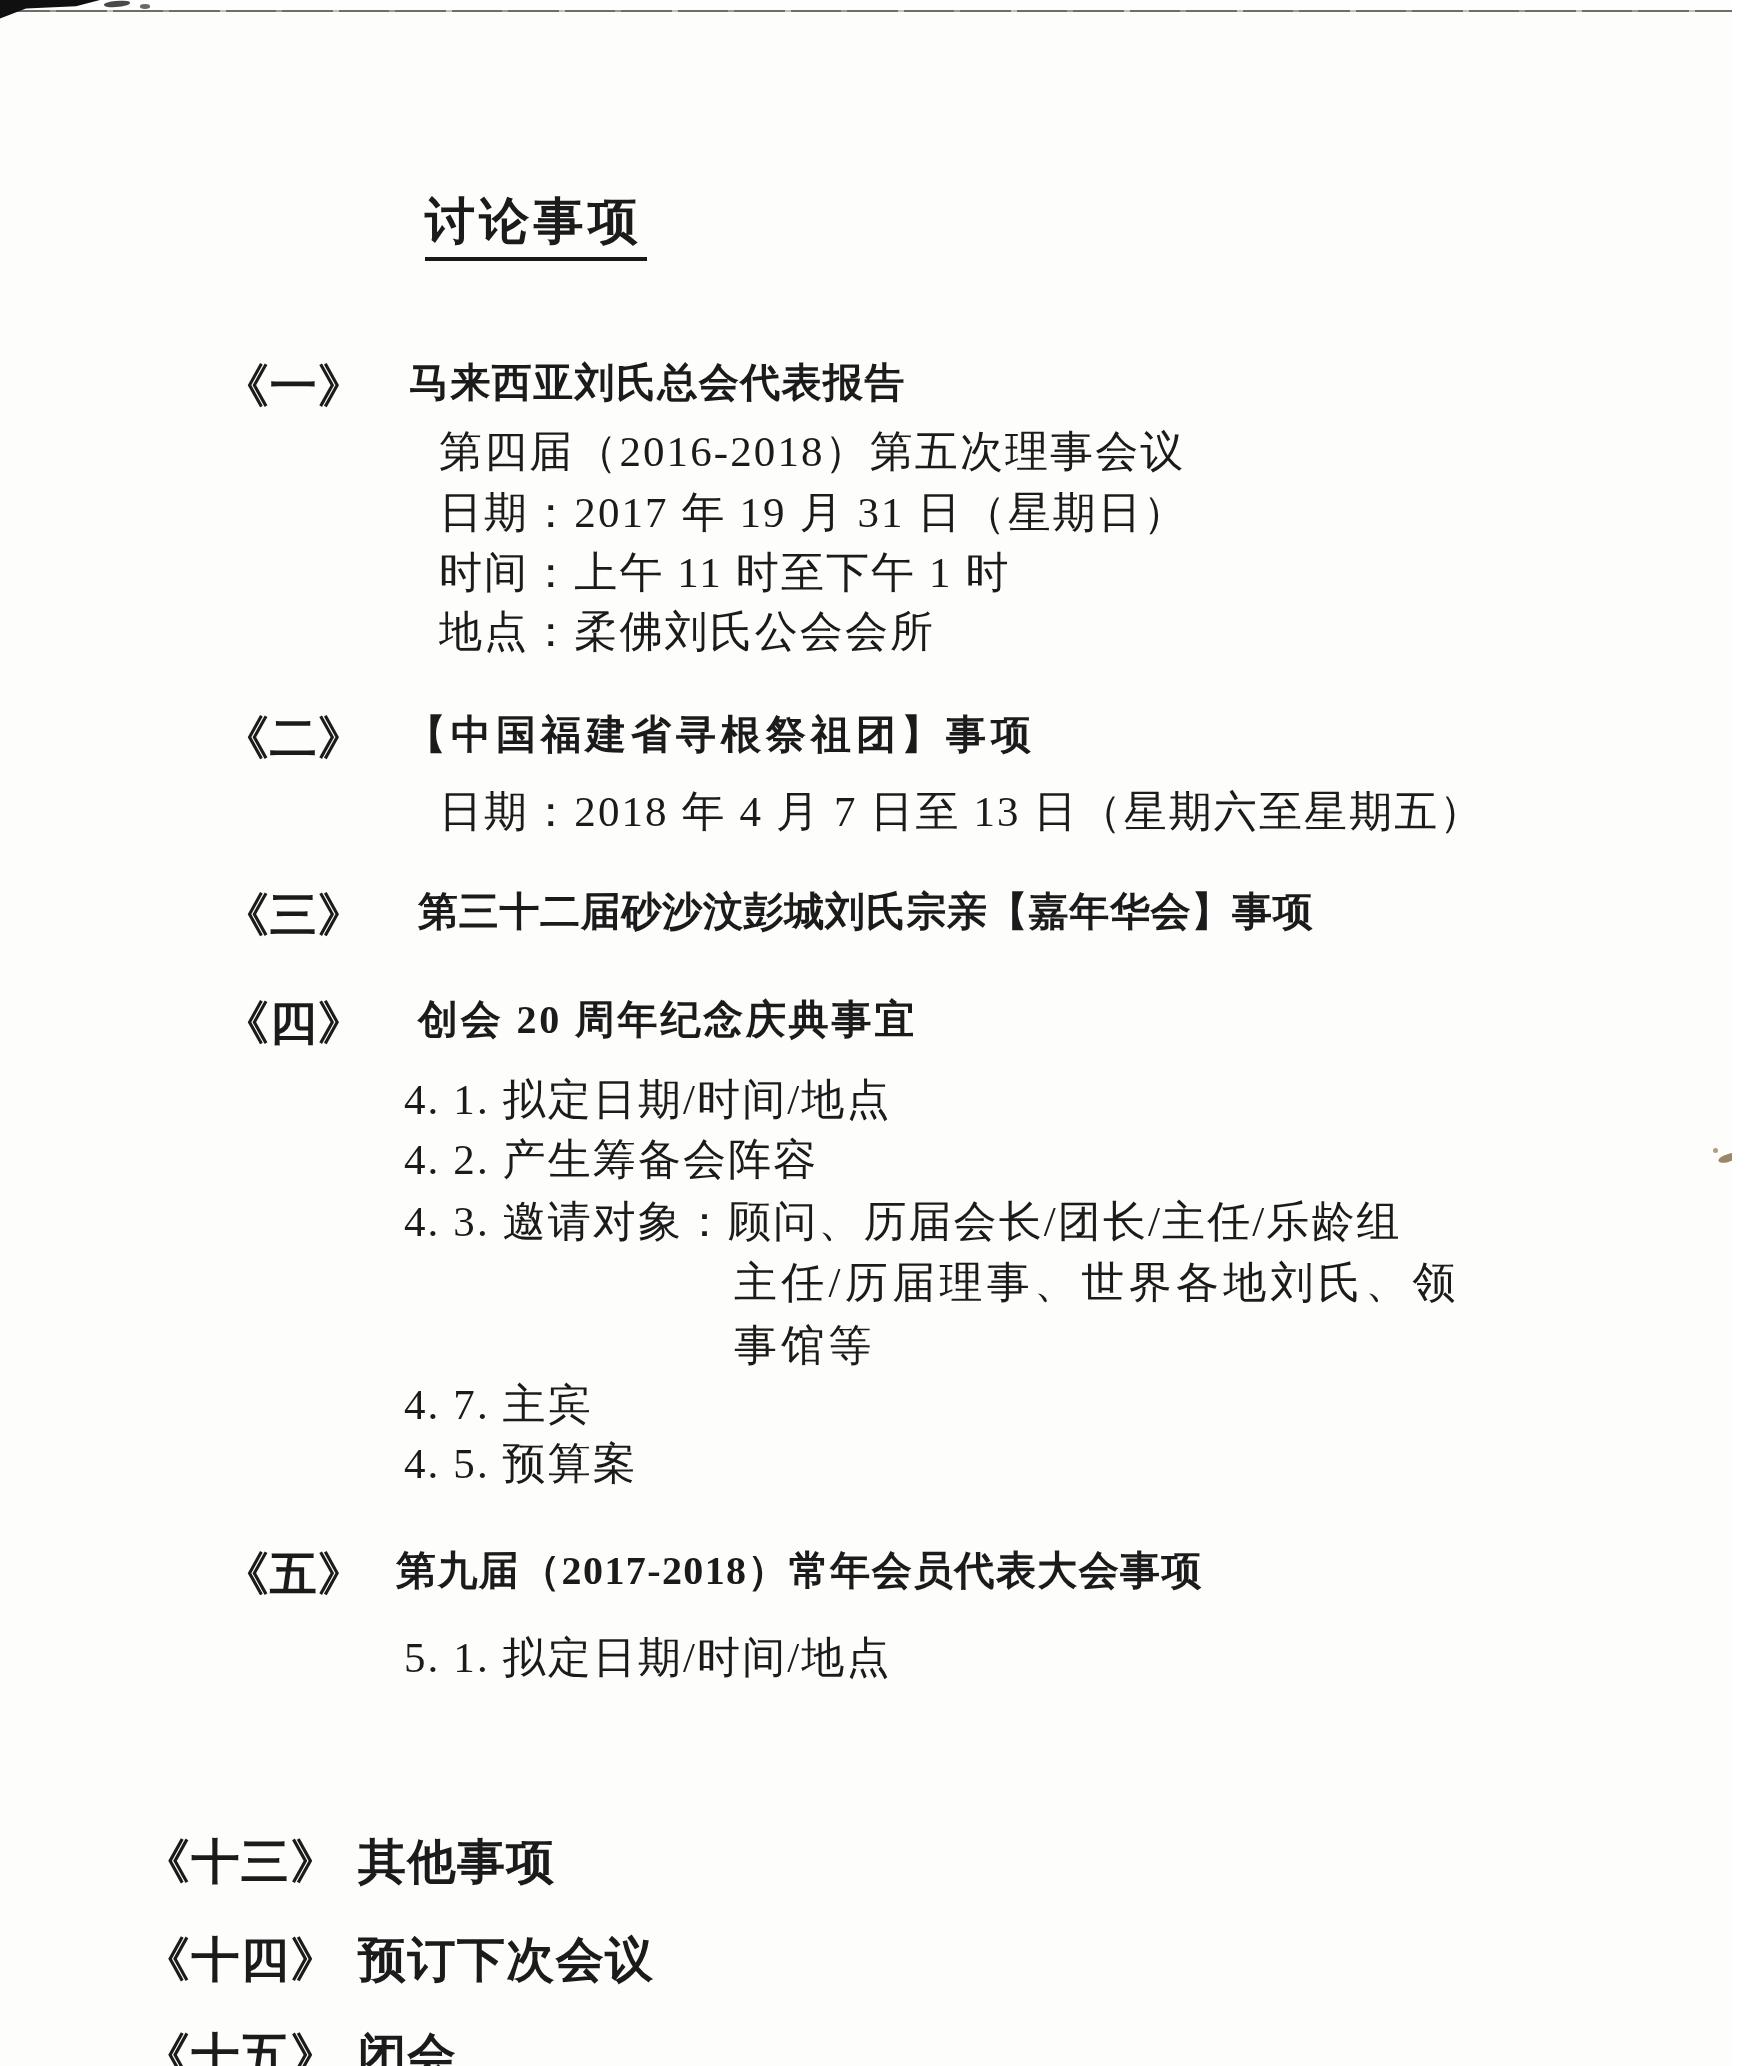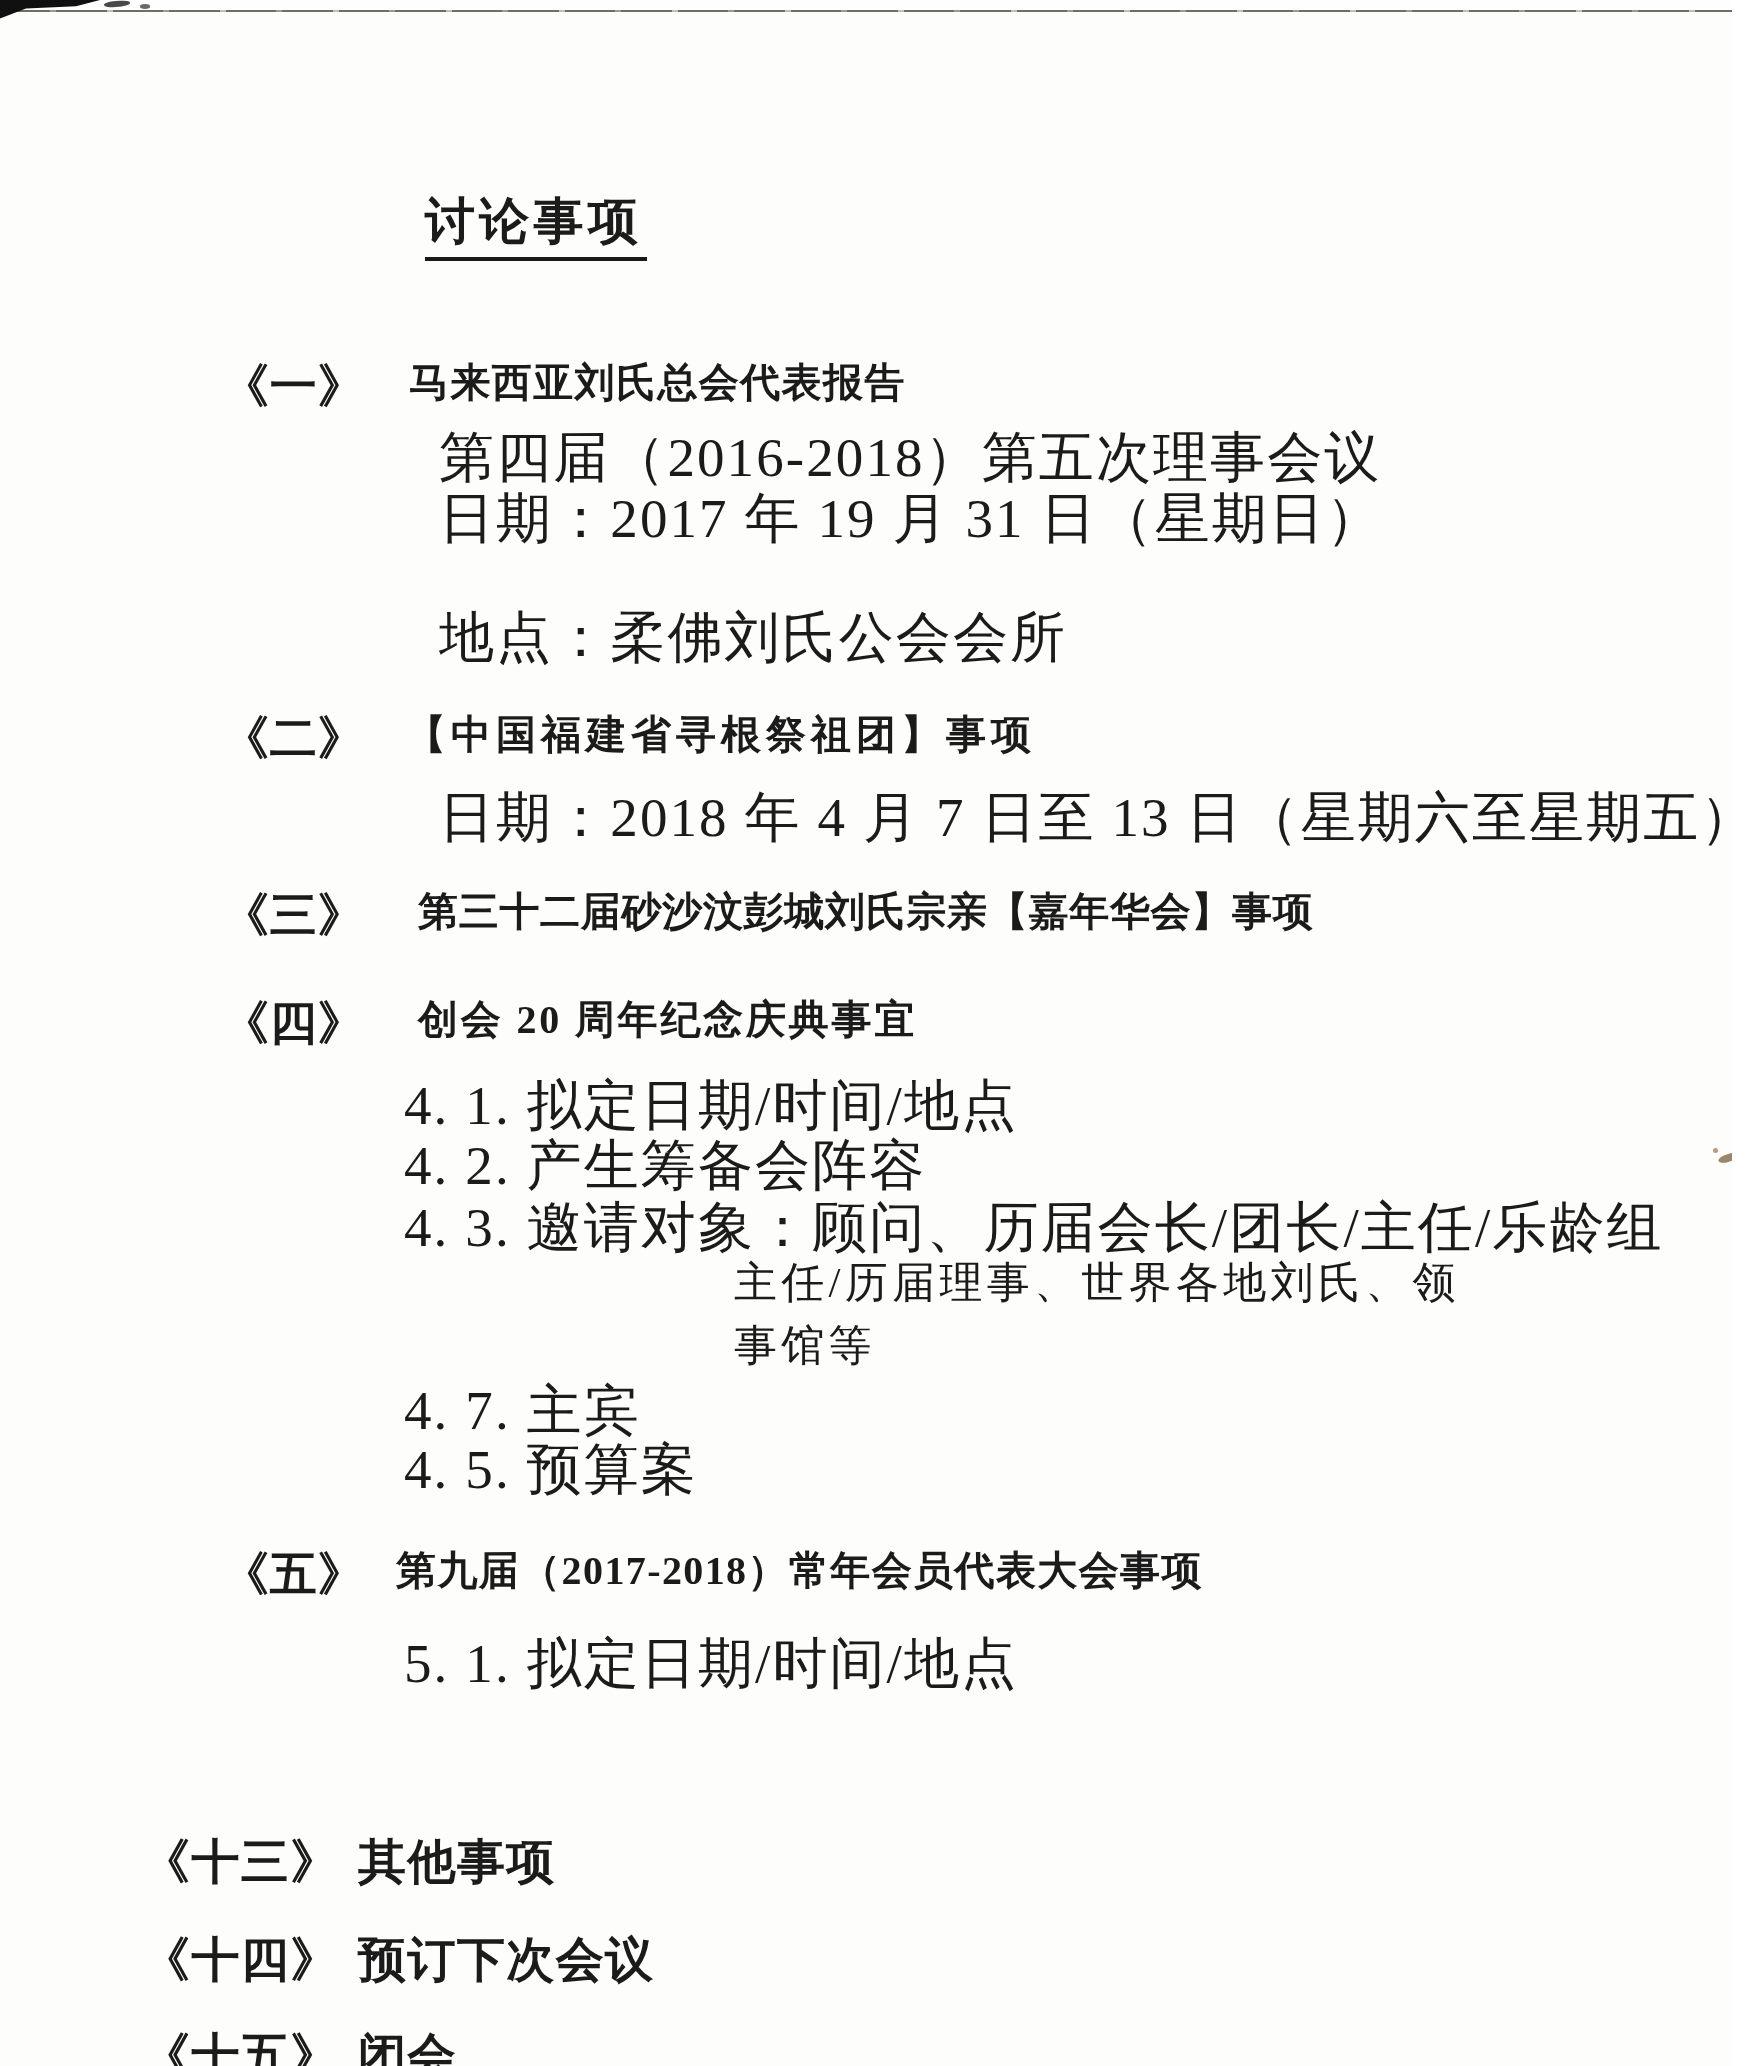--- a/index.html
+++ b/index.html
@@ -61,21 +61,21 @@
 
   
   .txt { position: absolute; line-height: 1.06; white-space: nowrap; }
 
   .doc-title {
     font-size: 50px; font-weight: 700; letter-spacing: 4.3px;
     border-bottom: 4.3px solid #191919; padding: 0 4.3px 8.5px 0;
   }
   .marker   { font-size: 47px; font-weight: 700; letter-spacing: 0.7px; }
   .heading  { font-size: 40px; font-weight: 700; }
-  .sub      { font-size: 55px; font-weight: 500; letter-spacing: 2.1px; }
+  .sub      { font-size: 43px; font-weight: 500; letter-spacing: 2.1px; }
   .wrapline { font-size: 43px; font-weight: 500; letter-spacing: 4.3px; }
   .bottomline { font-size: 48px; font-weight: 700; letter-spacing: 1.4px; }
   .bottomline .bl-text { margin-left: 18.5px; }
 
   
   #t-title {left: 425px; top: 195px;}
 
   .m1 {left: 222px; top: 362px;}  .h1 {left: 409px; top: 362px; letter-spacing: 1.4px;}
   .l1a {left: 439px; top: 429px;}
   .l1b {left: 439px; top: 490px;}
@@ -115,20 +115,21 @@
   <div class="wedge-speck-b"></div>
   <div class="paper-speck"></div>
   <div class="paper-speck-tail"></div>
 
   <div id="t-title" class="txt doc-title">讨论事项</div>
 
   <div class="txt marker m1">《一》</div>
   <div class="txt heading h1">马来西亚刘氏总会代表报告</div>
   <div class="txt sub l1a">第四届（2016-2018）第五次理事会议</div>
   <div class="txt sub l1b">日期：2017 年 19 月 31 日（星期日）</div>
+  <div class="txt sub l1c">时间：上午 11 时至下午 1 时</div>
   <div class="txt sub l1d">地点：柔佛刘氏公会会所</div>
 
   <div class="txt marker m2">《二》</div>
   <div class="txt heading h2">【中国福建省寻根祭祖团】事项</div>
   <div class="txt sub l2a">日期：2018 年 4 月 7 日至 13 日（星期六至星期五）</div>
 
   <div class="txt marker m3">《三》</div>
   <div class="txt heading h3">第三十二届砂沙汶彭城刘氏宗亲【嘉年华会】事项</div>
 
   <div class="txt marker m4">《四》</div>

